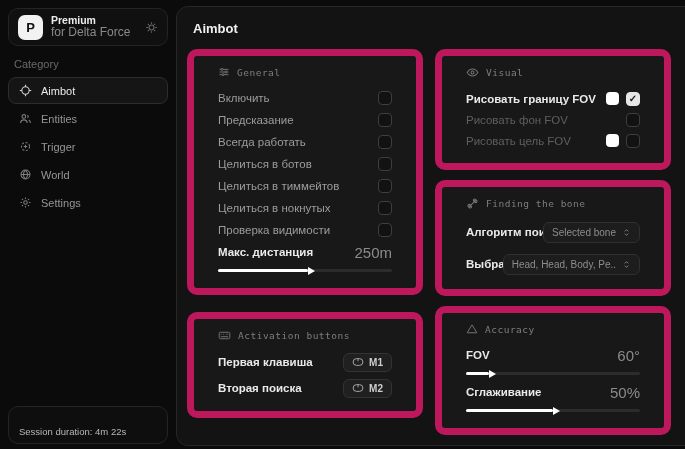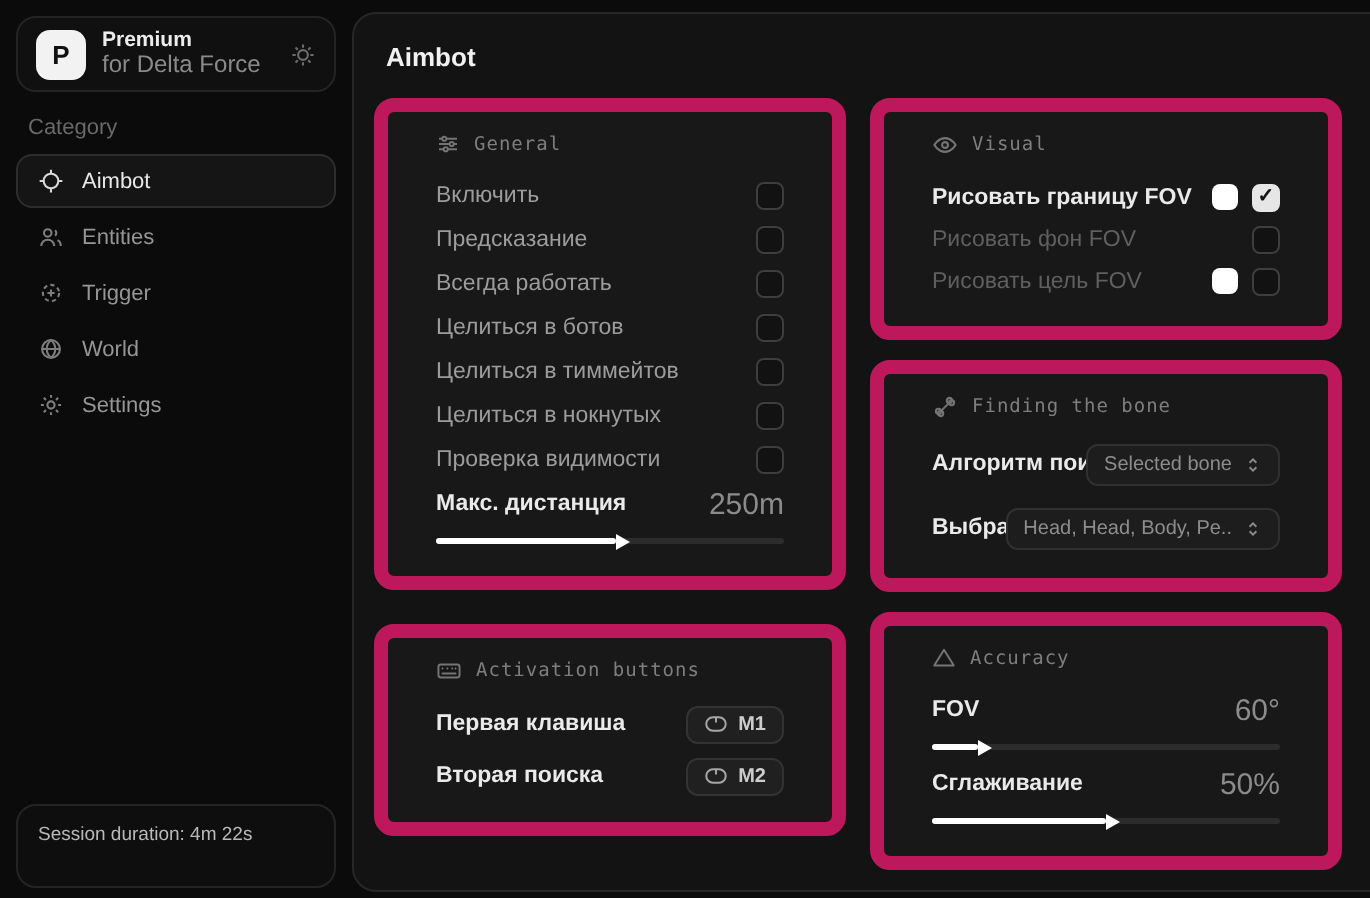--- a/index.html
+++ b/index.html
@@ -36,21 +36,21 @@
     display:flex; align-items:center; gap:9px; padding:0 10px;
     color:#969696; font-size:11px; cursor:pointer;
   }
   .nav-item .nicon { display:flex; color:#7d7d7d; }
   .nav-item.active { border-color:#2d2d2d; background:#151515; color:#e9e9e9; }
   .nav-item.active .nicon { color:#d8d8d8; }
 
   .session-box {
     position:absolute; left:8px; right:8px; bottom:5px; height:38px;
     border:1px solid #242424; border-radius:10px; background:#0e0e0e;
-    display:flex; align-items:flex-end; padding:20px 10px;
+    display:flex; align-items:flex-end; padding:6px 10px;
   }
   .session-text { font-size:9.5px; color:#b9b9b9; }
 
   
   .main {
     position:absolute; left:176px; top:6px; width:520px; height:440px;
     background:#131313; border:1px solid #272727; border-radius:12px;
     padding:12px 10px 10px; overflow:hidden;
   }
   .page-title { font-size:13px; font-weight:700; color:#f1f1f1; margin:2px 0 13px 6px; }

